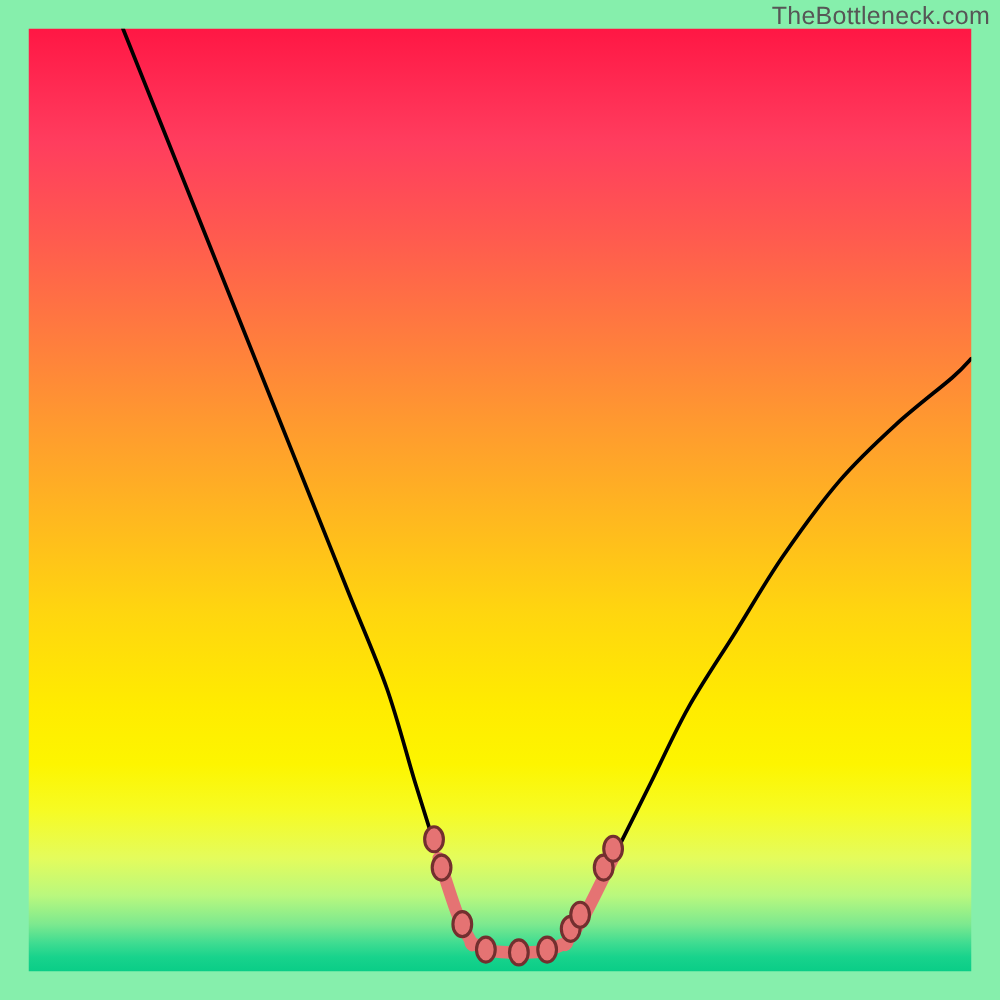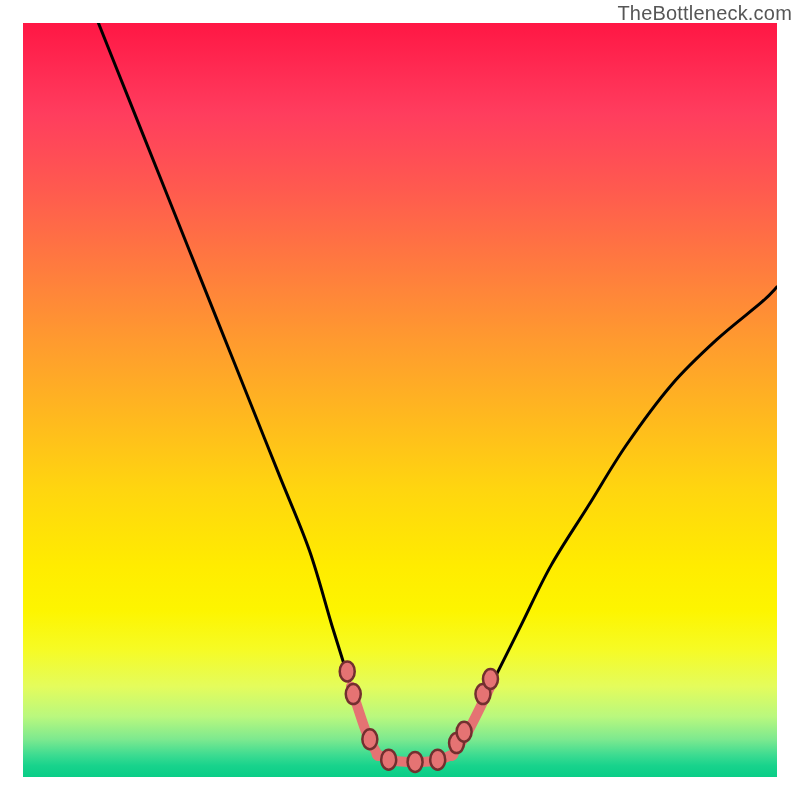--- a/index.html
+++ b/index.html
@@ -8,21 +8,21 @@
     width: 800px;
     height: 800px;
     background: #000;
     overflow: hidden;
     font-family: Arial, Helvetica, sans-serif;
   }
   .container {
     position: relative;
     width: 800px;
     height: 800px;
-    background: #ffffff;
+    background: #86efac;
   }
   .plot-area {
     position: absolute;
     left: 23px;
     top: 23px;
     width: 754px;
     height: 754px;
     
     background: linear-gradient(
       to bottom,

